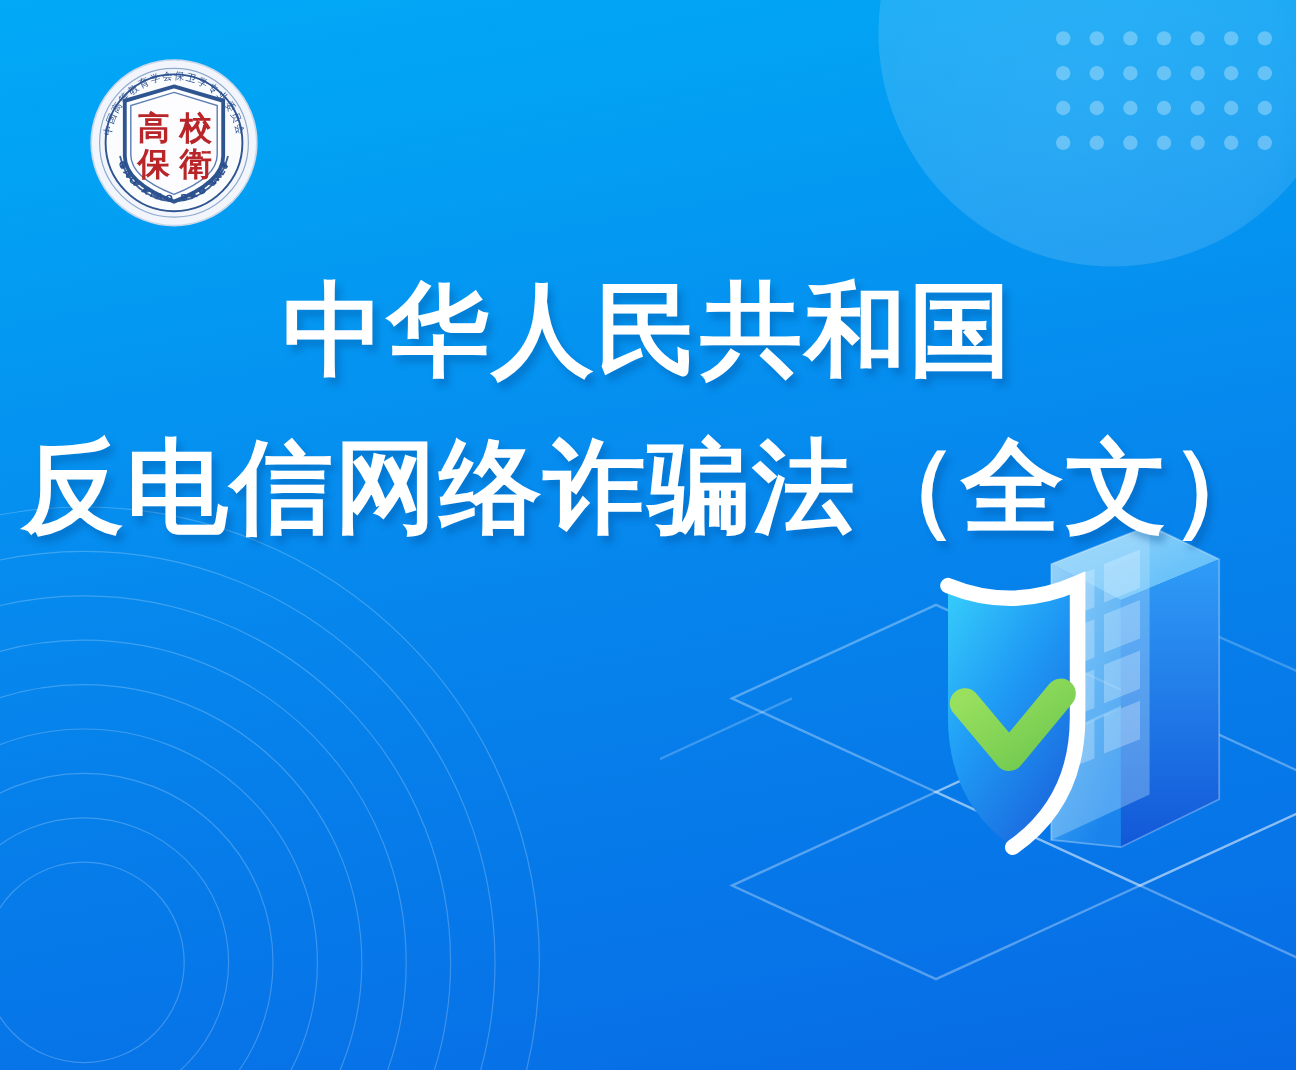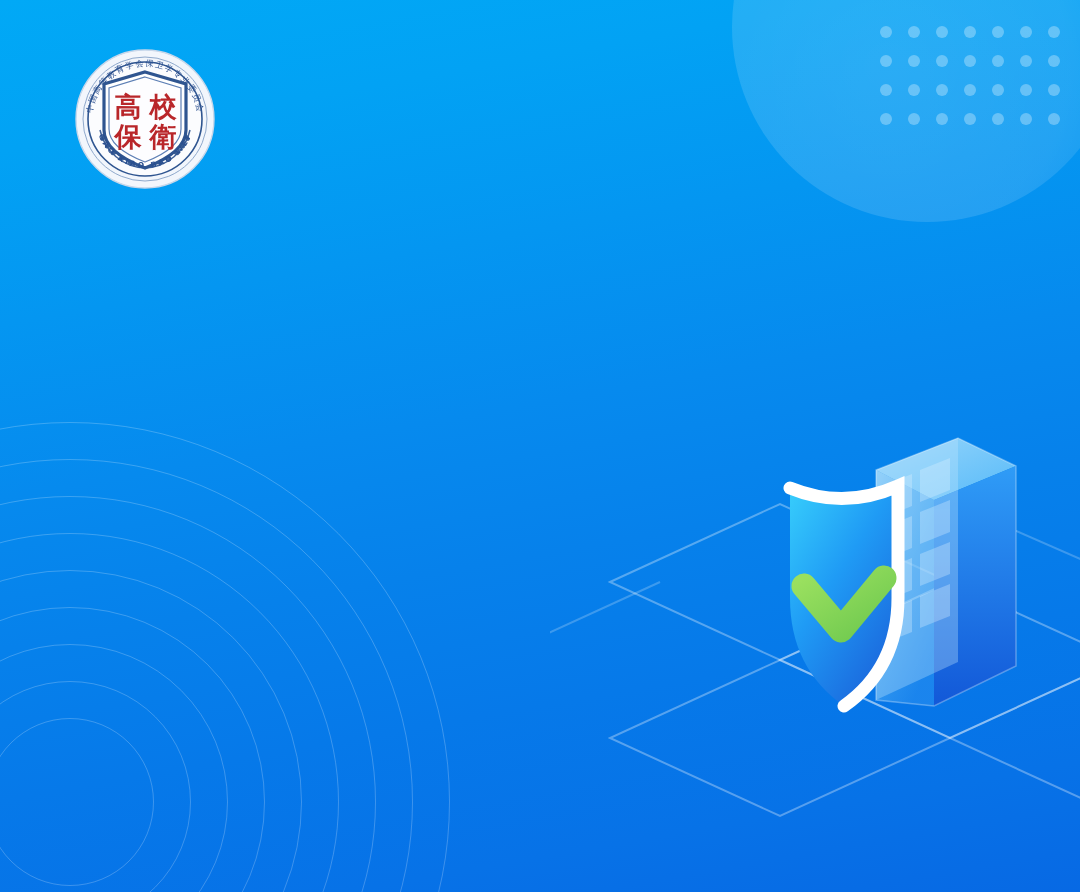--- a/index.html
+++ b/index.html
@@ -241,20 +241,24 @@
       <text x="93" y="72" font-size="27" font-weight="bold" fill="#b9262a" text-anchor="middle" font-family="'DejaVu Serif','Liberation Serif',serif">校</text>
       <text x="58" y="102" font-size="27" font-weight="bold" fill="#b9262a" text-anchor="middle" font-family="'DejaVu Serif','Liberation Serif',serif">保</text>
       <text x="93" y="102" font-size="27" font-weight="bold" fill="#b9262a" text-anchor="middle" font-family="'DejaVu Serif','Liberation Serif',serif">衛</text>
 
       <text font-size="7.6" fill="#2a4f8f" font-family="'DejaVu Sans','Liberation Sans',sans-serif" letter-spacing="2.4" font-weight="bold">
         <textPath href="#arcBot" startOffset="50%" text-anchor="middle">GAO XIAO BAO WEI</textPath>
       </text>
     </svg>
   </div>
 
+  <div class="headline">
+    <span class="line l1">中华人民共和国</span>
+    <span class="line l2">反电信网络诈骗法（全文）</span>
+  </div>
 
   <div class="hero">
     <svg viewBox="0 0 330 360" width="330" height="360">
       <defs>
         <linearGradient id="gTowerFace" x1="0" y1="0" x2="0.6" y2="1">
           <stop offset="0%" stop-color="#9fd9fb" stop-opacity="0.80"></stop>
           <stop offset="55%" stop-color="#59b6f7" stop-opacity="0.62"></stop>
           <stop offset="100%" stop-color="#2f93f2" stop-opacity="0.50"></stop>
         </linearGradient>
         <linearGradient id="gTowerSide" x1="0" y1="0" x2="0" y2="1">

